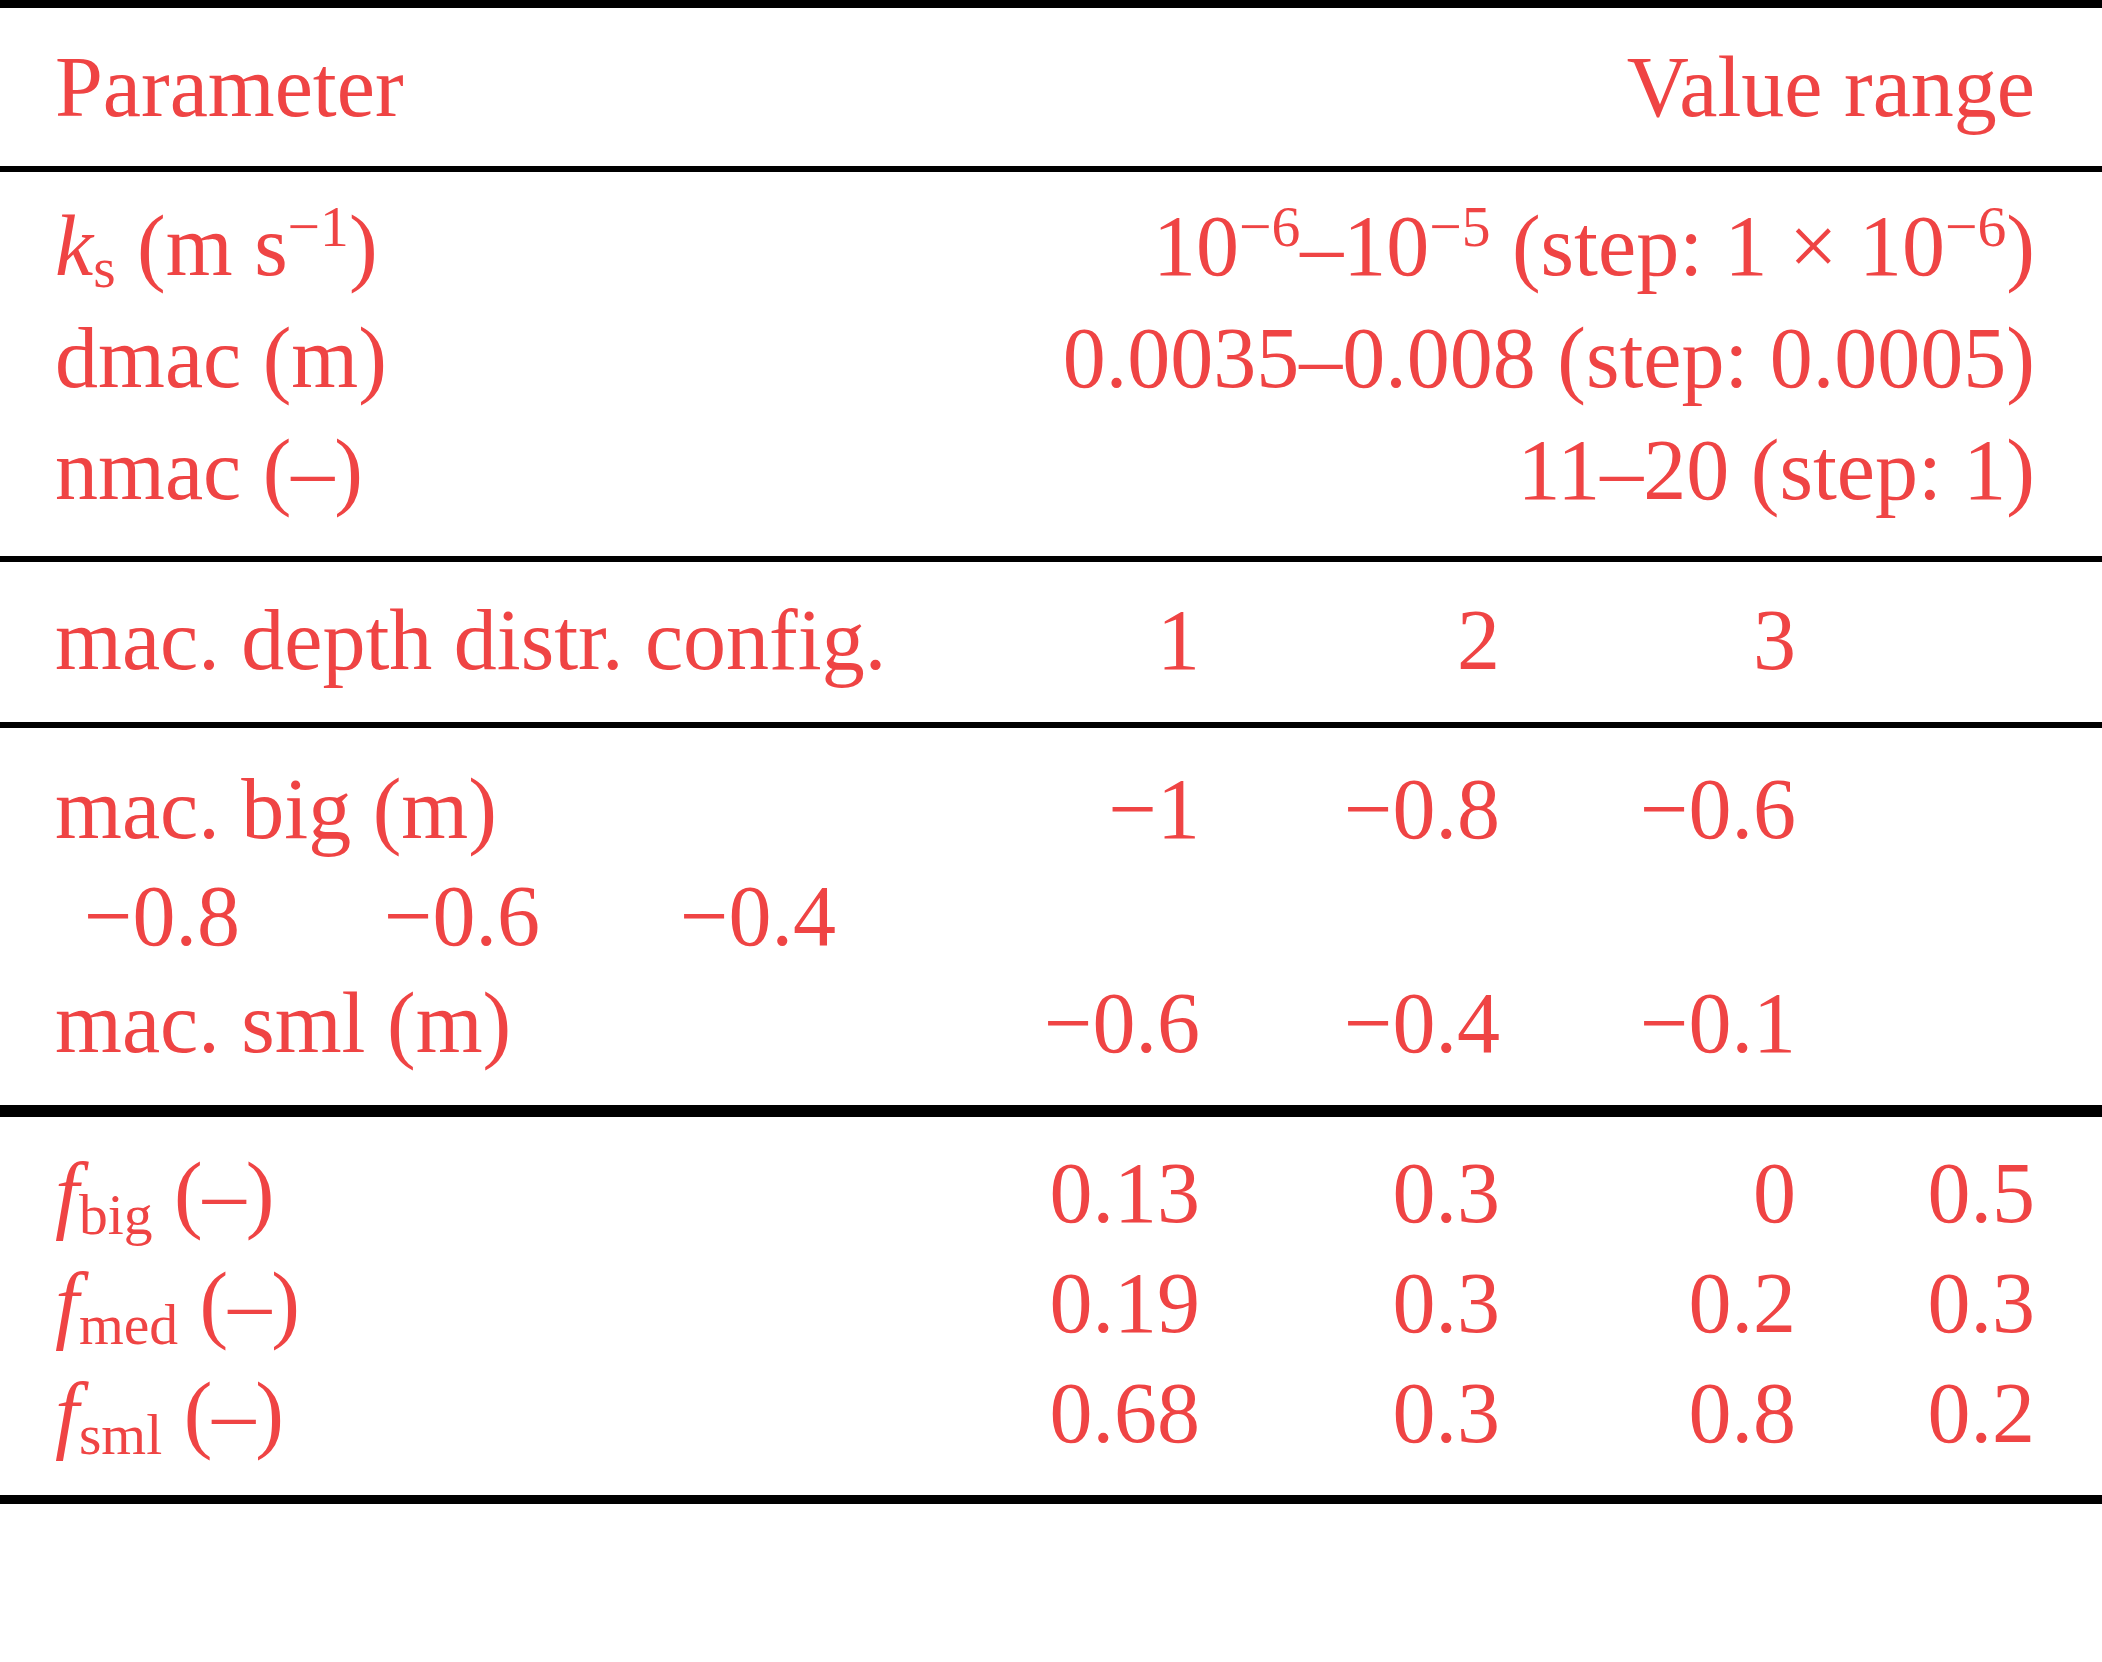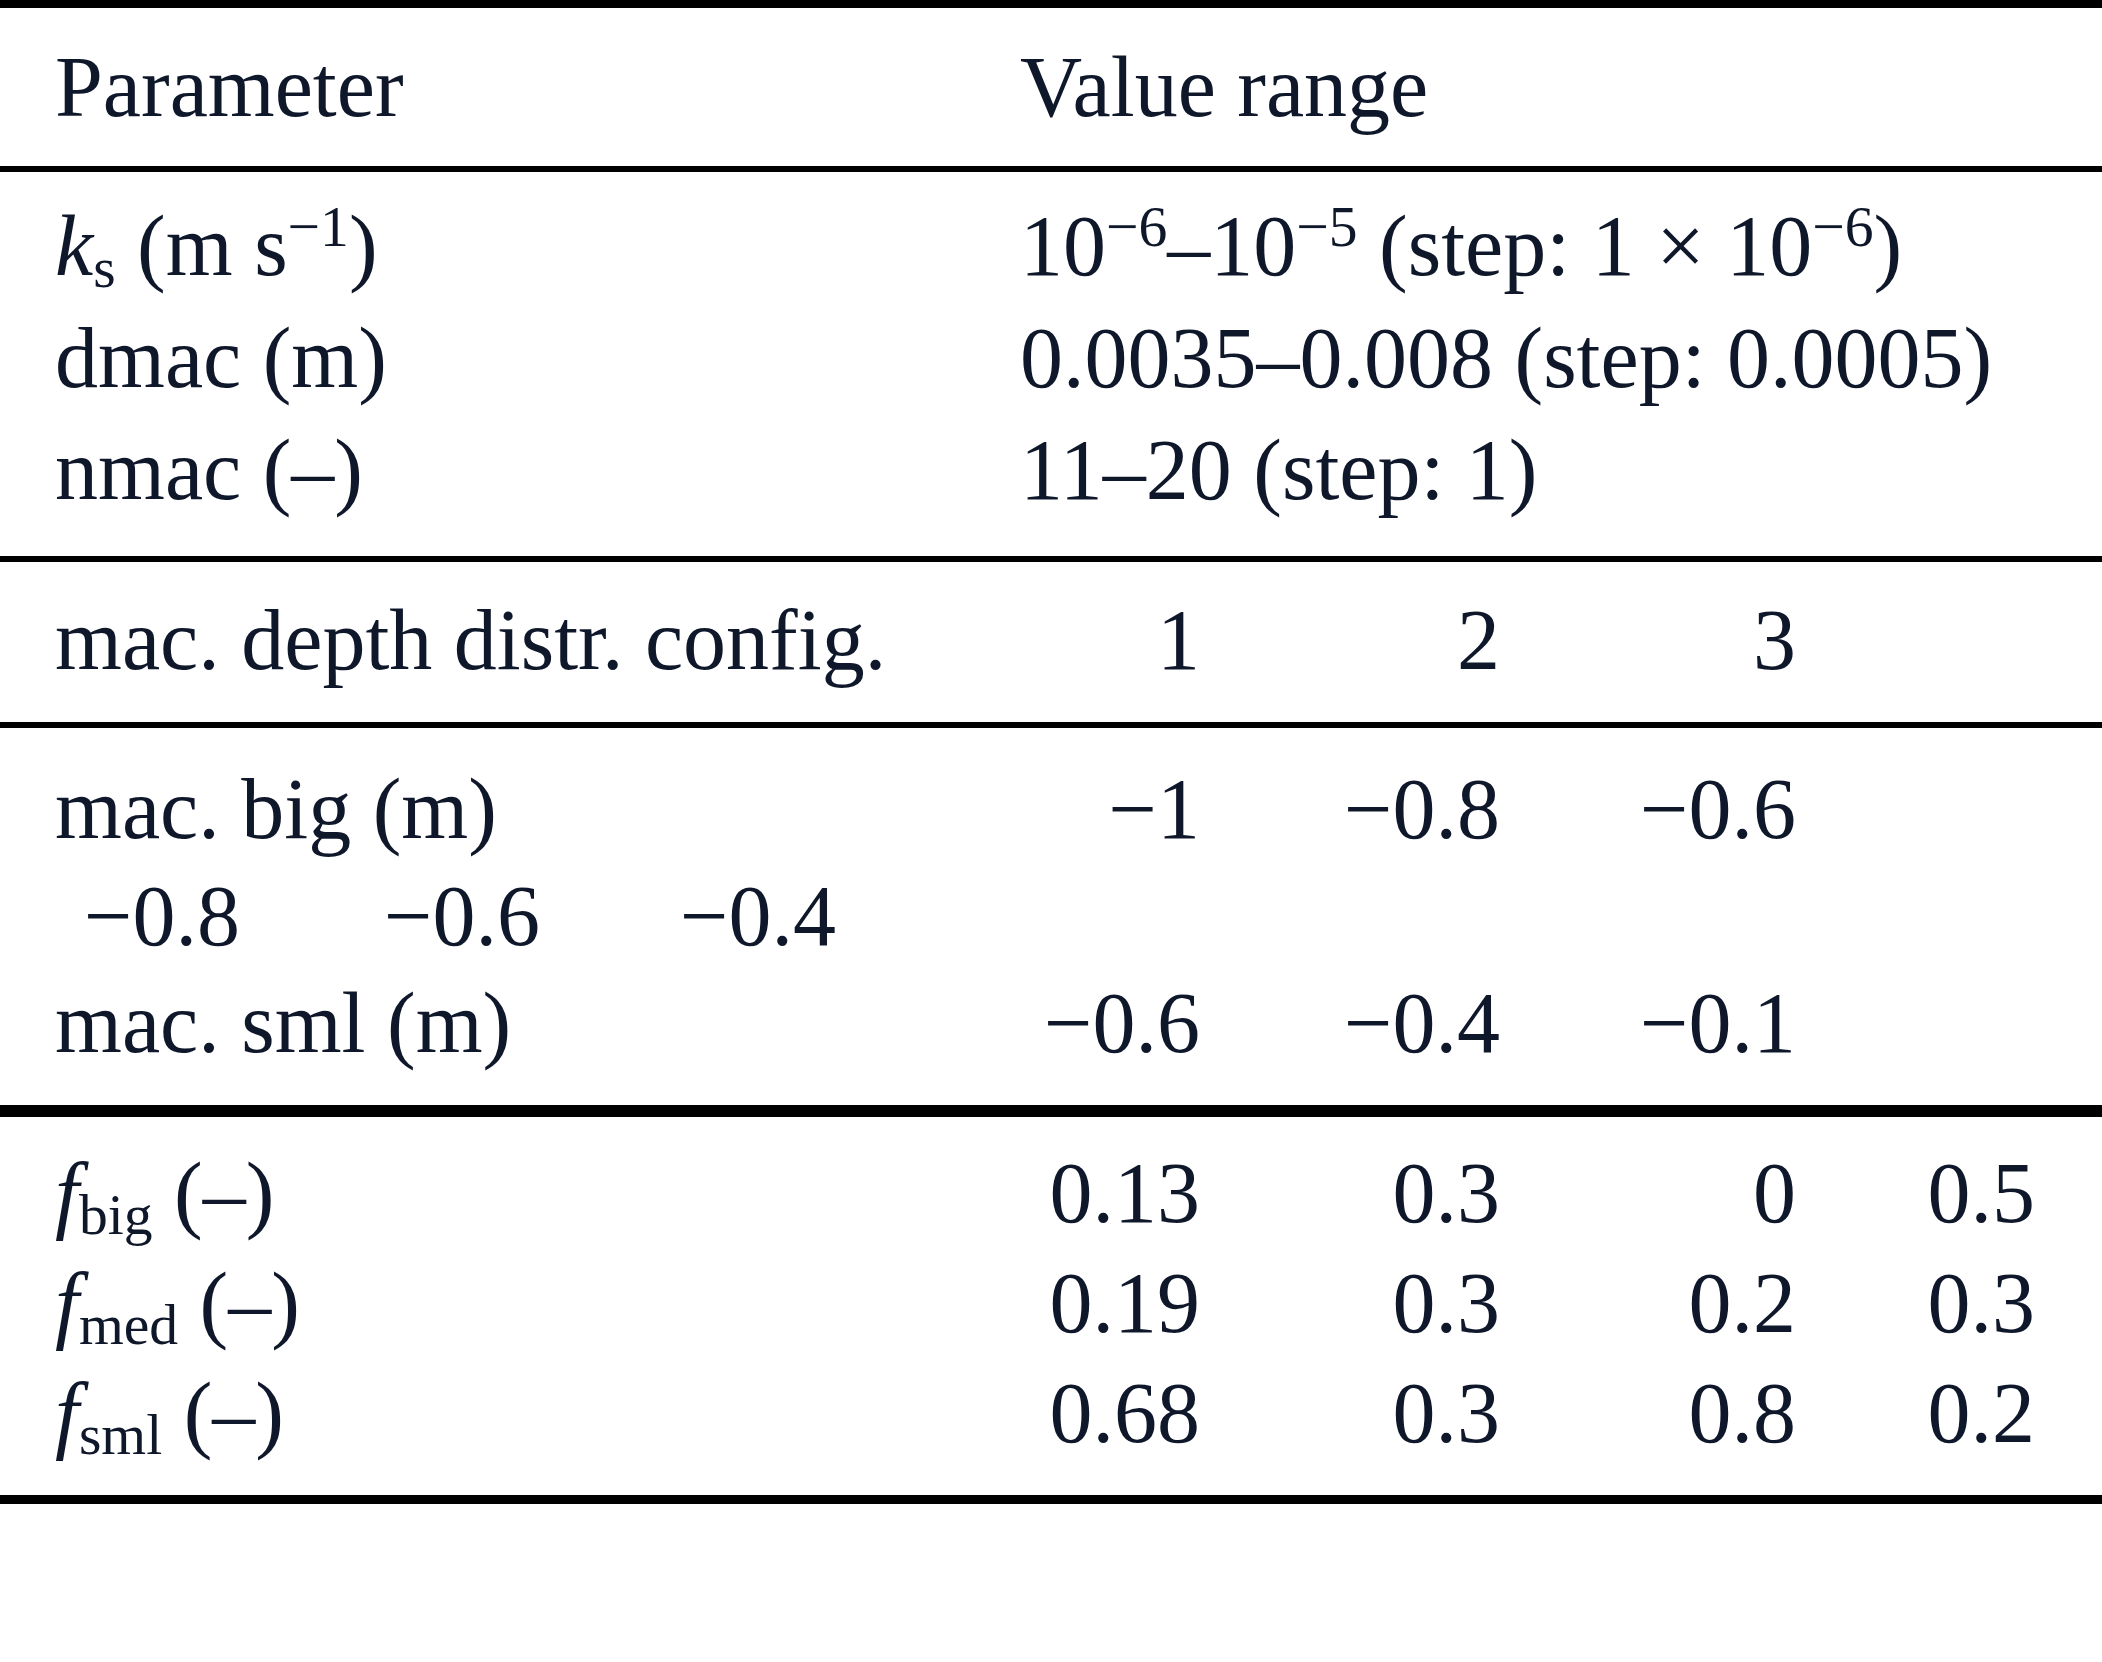--- a/index.html
+++ b/index.html
@@ -1,39 +1,39 @@
 <!DOCTYPE html>
 <html><head>
 <meta charset="utf-8">
 <style>
   html, body { margin: 0; padding: 0; background: #ffffff; }
   .page {
     position: relative;
     width: 2102px;
     height: 1662px;
     background: #ffffff;
-    color: #0f172a;
+    color: #ef4444;
     font-family: "Liberation Serif", "DejaVu Serif", serif;
     font-size: 86px;
     overflow: hidden;
   }
   .rule { width: 2102px; background: #000000; }
   .rule-top    { height: 8px; }
   .rule-mid    { height: 6px; }
   .rule-bottom { height: 9px; }
 
   .row  { display: flex; }
   .cell { box-sizing: border-box; height: 100%; white-space: nowrap; }
   .label { width: 960px; padding-left: 55px; text-align: left; }
   .v  { text-align: right; }
   .c0 { width: 240px; }
   .c1 { width: 300px; }
   .c2 { width: 296px; }
   .c3 { width: 306px; padding-right: 67px; }
-  .span4 { width: 1142px; padding-left: 60px; padding-right: 67px; text-align: left; }
+  .span4 { width: 1142px; padding-left: 60px; padding-right: 67px; text-align: right; }
 
   .header-row { height: 158px; line-height: 158px; }
 
   .sec1 { padding: 18px 0 30px 0; }
   .sec1 .row { height: 112px; line-height: 112px; }
   .sec2 { padding: 22px 0 26px 0; }
   .sec2 .row { height: 112px; line-height: 112px; }
   .sec3 { padding: 12px 0 28px 0; margin-top: 16px; }
   .sec3 .row { height: 107px; line-height: 107px; }
   .sec4 { padding: 22px 0 28px 0; }

